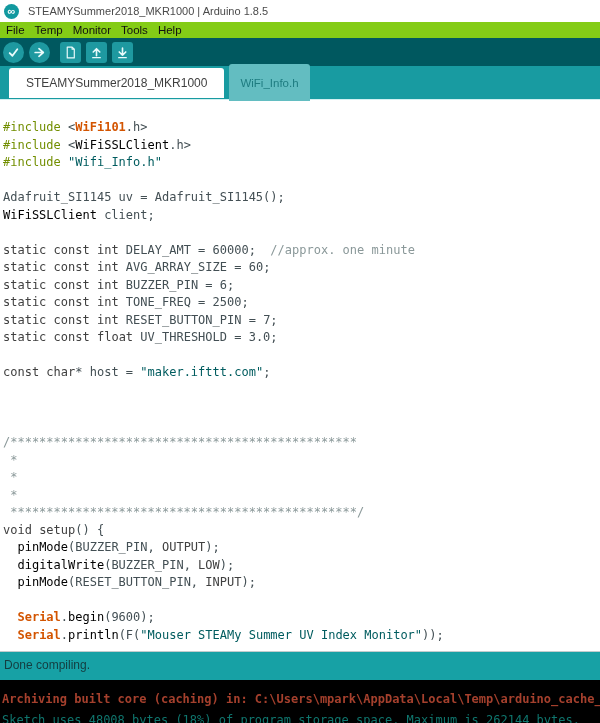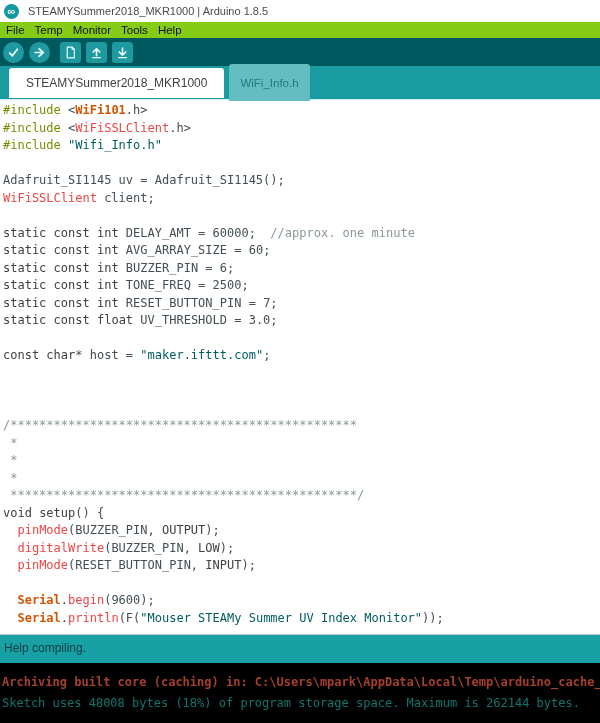--- a/index.html
+++ b/index.html
@@ -30,26 +30,26 @@
   .tabbar { height:34px; background:#189ba1; display:flex; align-items:center;
             padding-left:9px; border-bottom:1px solid #d2f0f1; }
   .tab { display:flex; align-items:center; border-radius:3px 3px 0 0; white-space:nowrap; }
   .tab-active { background:#ffffff; height:30px; padding:0 17px; font-size:12px; color:#3f3f3f; }
   .tab-inactive { background:#63bdc1; height:37px; padding:0 11px; margin-left:5px;
                   font-size:11.5px; color:#1e7c80; }
 
   
   .editor { height:534px; background:#fff; padding:2px 0 0 3px; overflow:hidden;
             font-family:"DejaVu Sans Mono","Liberation Mono",monospace;
-            font-size:12px; white-space:pre; }
+            font-size:12px; white-space:pre;margin-top:17px; }
   .code-line { height:17.5px; line-height:17.5px; }
   .seg-t { color:#434f54; }
   .seg-d { color:#728e00; }
   .seg-k { color:#404040; }
-  .seg-o { color:#ef4444; }
+  .seg-o { color:#000000; }
   .seg-b { color:#d35400; font-weight:bold; }
   .seg-s { color:#005c5f; }
   .seg-c { color:#8a9899; }
 
   
   .statusbar { height:29px; background:#17a1a5; border-top:1px solid #c2cccd;
                padding:6px 0 0 4px; font-size:12px; color:#143d40; }
 
   
   .console { height:60px; background:#000; padding:9px 0 0 2px; overflow:hidden;
@@ -108,16 +108,16 @@
 </div>
 
 <div class="tabbar">
   <div class="tab tab-active">STEAMYSummer2018_MKR1000</div>
   <div class="tab tab-inactive">WiFi_Info.h</div>
 </div>
 
 <div class="editor"><div class="code-line"><span class="seg-d">#include </span><span class="seg-t">&lt;</span><span class="seg-b">WiFi101</span><span class="seg-t">.h&gt;</span></div><div class="code-line"><span class="seg-d">#include </span><span class="seg-t">&lt;</span><span class="seg-o">WiFiSSLClient</span><span class="seg-t">.h&gt;</span></div><div class="code-line"><span class="seg-d">#include </span><span class="seg-s">"Wifi_Info.h"</span></div><div class="code-line"></div><div class="code-line"><span class="seg-t">Adafruit_SI1145 uv = Adafruit_SI1145();</span></div><div class="code-line"><span class="seg-o">WiFiSSLClient</span><span class="seg-t"> client;</span></div><div class="code-line"></div><div class="code-line"><span class="seg-k">static</span><span class="seg-t"> </span><span class="seg-k">const</span><span class="seg-t"> </span><span class="seg-k">int</span><span class="seg-t"> DELAY_AMT = 60000;  </span><span class="seg-c">//approx. one minute</span></div><div class="code-line"><span class="seg-k">static</span><span class="seg-t"> </span><span class="seg-k">const</span><span class="seg-t"> </span><span class="seg-k">int</span><span class="seg-t"> AVG_ARRAY_SIZE = 60;</span></div><div class="code-line"><span class="seg-k">static</span><span class="seg-t"> </span><span class="seg-k">const</span><span class="seg-t"> </span><span class="seg-k">int</span><span class="seg-t"> BUZZER_PIN = 6;</span></div><div class="code-line"><span class="seg-k">static</span><span class="seg-t"> </span><span class="seg-k">const</span><span class="seg-t"> </span><span class="seg-k">int</span><span class="seg-t"> TONE_FREQ = 2500;</span></div><div class="code-line"><span class="seg-k">static</span><span class="seg-t"> </span><span class="seg-k">const</span><span class="seg-t"> </span><span class="seg-k">int</span><span class="seg-t"> RESET_BUTTON_PIN = 7;</span></div><div class="code-line"><span class="seg-k">static</span><span class="seg-t"> </span><span class="seg-k">const</span><span class="seg-t"> </span><span class="seg-k">float</span><span class="seg-t"> UV_THRESHOLD = 3.0;</span></div><div class="code-line"></div><div class="code-line"><span class="seg-k">const</span><span class="seg-t"> </span><span class="seg-k">char</span><span class="seg-t">* host = </span><span class="seg-s">"maker.ifttt.com"</span><span class="seg-t">;</span></div><div class="code-line"></div><div class="code-line"></div><div class="code-line"></div><div class="code-line"><span class="seg-c">/************************************************</span></div><div class="code-line"><span class="seg-c"> *</span></div><div class="code-line"><span class="seg-c"> *</span></div><div class="code-line"><span class="seg-c"> *</span></div><div class="code-line"><span class="seg-c"> ************************************************/</span></div><div class="code-line"><span class="seg-k">void</span><span class="seg-t"> </span><span class="seg-k">setup</span><span class="seg-t">() {</span></div><div class="code-line"><span class="seg-t">  </span><span class="seg-o">pinMode</span><span class="seg-t">(BUZZER_PIN, </span><span class="seg-k">OUTPUT</span><span class="seg-t">);</span></div><div class="code-line"><span class="seg-t">  </span><span class="seg-o">digitalWrite</span><span class="seg-t">(BUZZER_PIN, </span><span class="seg-k">LOW</span><span class="seg-t">);</span></div><div class="code-line"><span class="seg-t">  </span><span class="seg-o">pinMode</span><span class="seg-t">(RESET_BUTTON_PIN, </span><span class="seg-k">INPUT</span><span class="seg-t">);</span></div><div class="code-line"></div><div class="code-line"><span class="seg-t">  </span><span class="seg-b">Serial</span><span class="seg-t">.</span><span class="seg-o">begin</span><span class="seg-t">(9600);</span></div><div class="code-line"><span class="seg-t">  </span><span class="seg-b">Serial</span><span class="seg-t">.</span><span class="seg-o">println</span><span class="seg-t">(F(</span><span class="seg-s">"Mouser STEAMy Summer UV Index Monitor"</span><span class="seg-t">));</span></div></div>
 
 <div class="statusbar">
-  <span>Help compiling.</span>
+  <span>Done compiling.</span>
 </div>
 
 <div class="console"><div class="console-line console-error">Archiving built core (caching) in: C:\Users\mpark\AppData\Local\Temp\arduino_cache_</div><div class="console-line console-normal">Sketch uses 48008 bytes (18%) of program storage space. Maximum is 262144 bytes.</div></div>
 
 </body></html>

